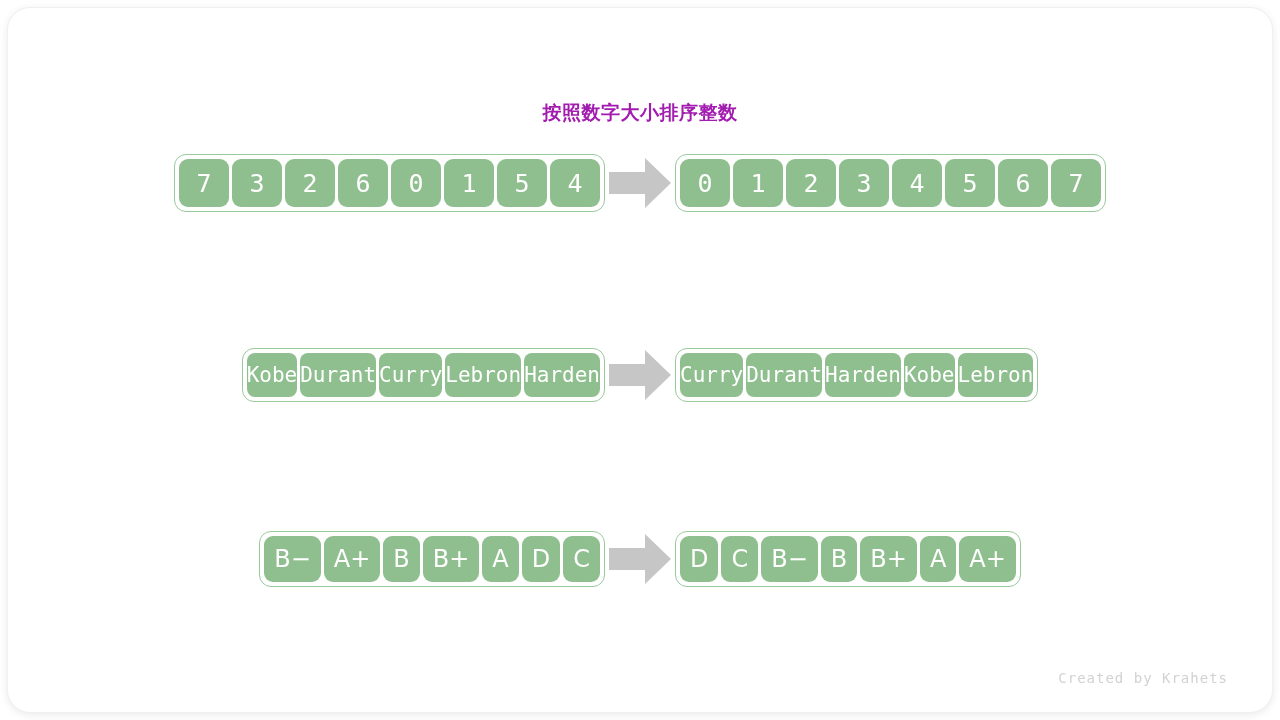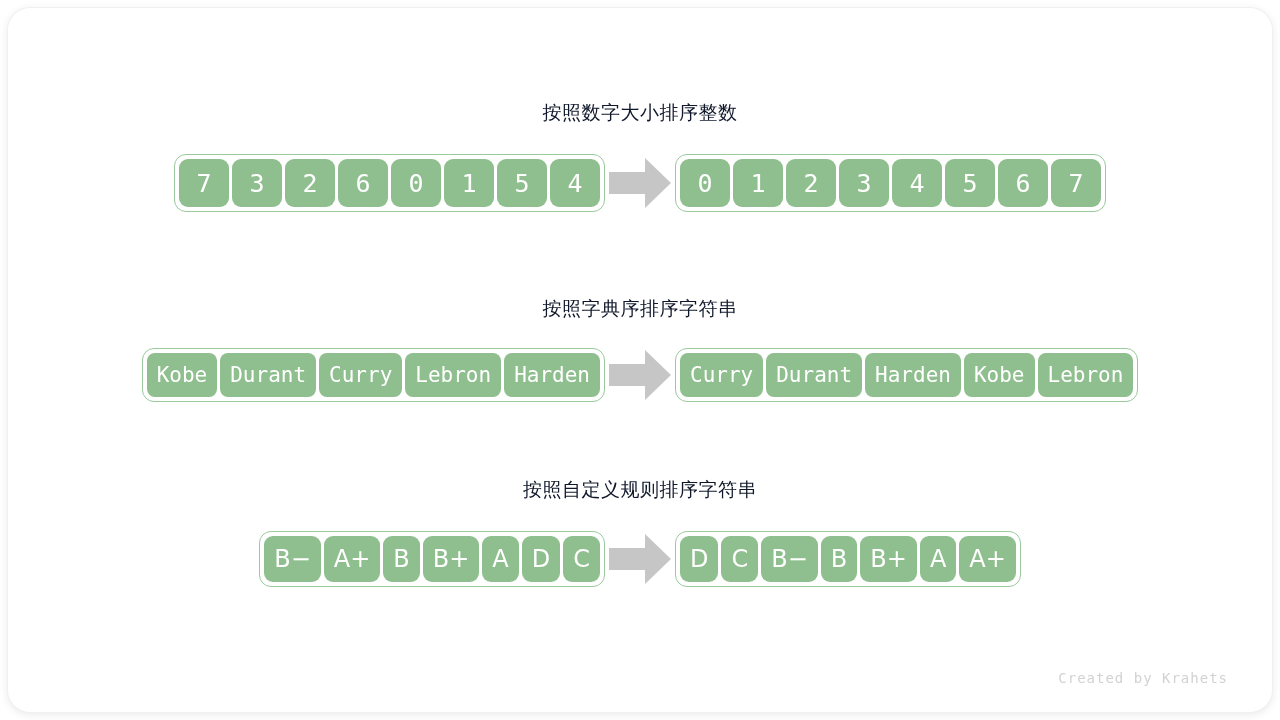--- a/index.html
+++ b/index.html
@@ -34,23 +34,23 @@
 
   .section {
     position: absolute;
     left: 0;
     width: 1264px;
   }
 
   .section-title {
     text-align: center;
     font-family: "Liberation Sans", sans-serif;
-    font-weight: normal;
+    font-weight: bold;
     font-size: 19px;
-    color: #0f172a;
+    color: #a21caf;
     letter-spacing: 0.5px;
     line-height: 26px;
     white-space: nowrap;
   }
 
   
   .array {
     box-sizing: border-box;
     border: 1.5px solid #9ac99c;
     border-radius: 12px;
@@ -76,21 +76,21 @@
   .r1 .cell {
     width: 50px;
     height: 48px;
     font-size: 25px;
   }
 
   
   .r2 .cell {
     height: 44px;
     font-size: 21px;
-    padding: 0 10px;
+    padding: 0 0;
     border-radius: 8px;
   }
 
   
   .r3 .cell {
     height: 46px;
     font-size: 24px;
     padding: 0 10px;
     border-radius: 9px;
     font-family: "DejaVu Sans", "Liberation Sans", sans-serif;
@@ -156,23 +156,20 @@
           <div class="cell">1</div>
           <div class="cell">2</div>
           <div class="cell">3</div>
           <div class="cell">4</div>
           <div class="cell">5</div>
           <div class="cell">6</div>
           <div class="cell">7</div>
         </div>
     </div>
 
-    <div class="section" style="top:288px;">
-      <div class="section-title">按照字典序排序字符串</div>
-    </div>
     <div class="group" style="top:338px; left:0; width:1264px; justify-content:center;">
       <div class="array r2" id="a2in">
           <div class="cell">Kobe</div>
           <div class="cell">Durant</div>
           <div class="cell">Curry</div>
           <div class="cell">Lebron</div>
           <div class="cell">Harden</div>
         </div>
       <div class="arrow">
         <svg width="66" height="56" viewBox="0 0 66 56" aria-hidden="true">
@@ -181,23 +178,20 @@
       </div>
       <div class="array r2" id="a2out">
           <div class="cell">Curry</div>
           <div class="cell">Durant</div>
           <div class="cell">Harden</div>
           <div class="cell">Kobe</div>
           <div class="cell">Lebron</div>
         </div>
     </div>
 
-    <div class="section" style="top:469px;">
-      <div class="section-title">按照自定义规则排序字符串</div>
-    </div>
     <div class="group" style="top:522px; left:0; width:1264px; justify-content:center;">
       <div class="array r3" id="a3in">
           <div class="cell">B−</div>
           <div class="cell">A+</div>
           <div class="cell">B</div>
           <div class="cell">B+</div>
           <div class="cell">A</div>
           <div class="cell">D</div>
           <div class="cell">C</div>
         </div>

